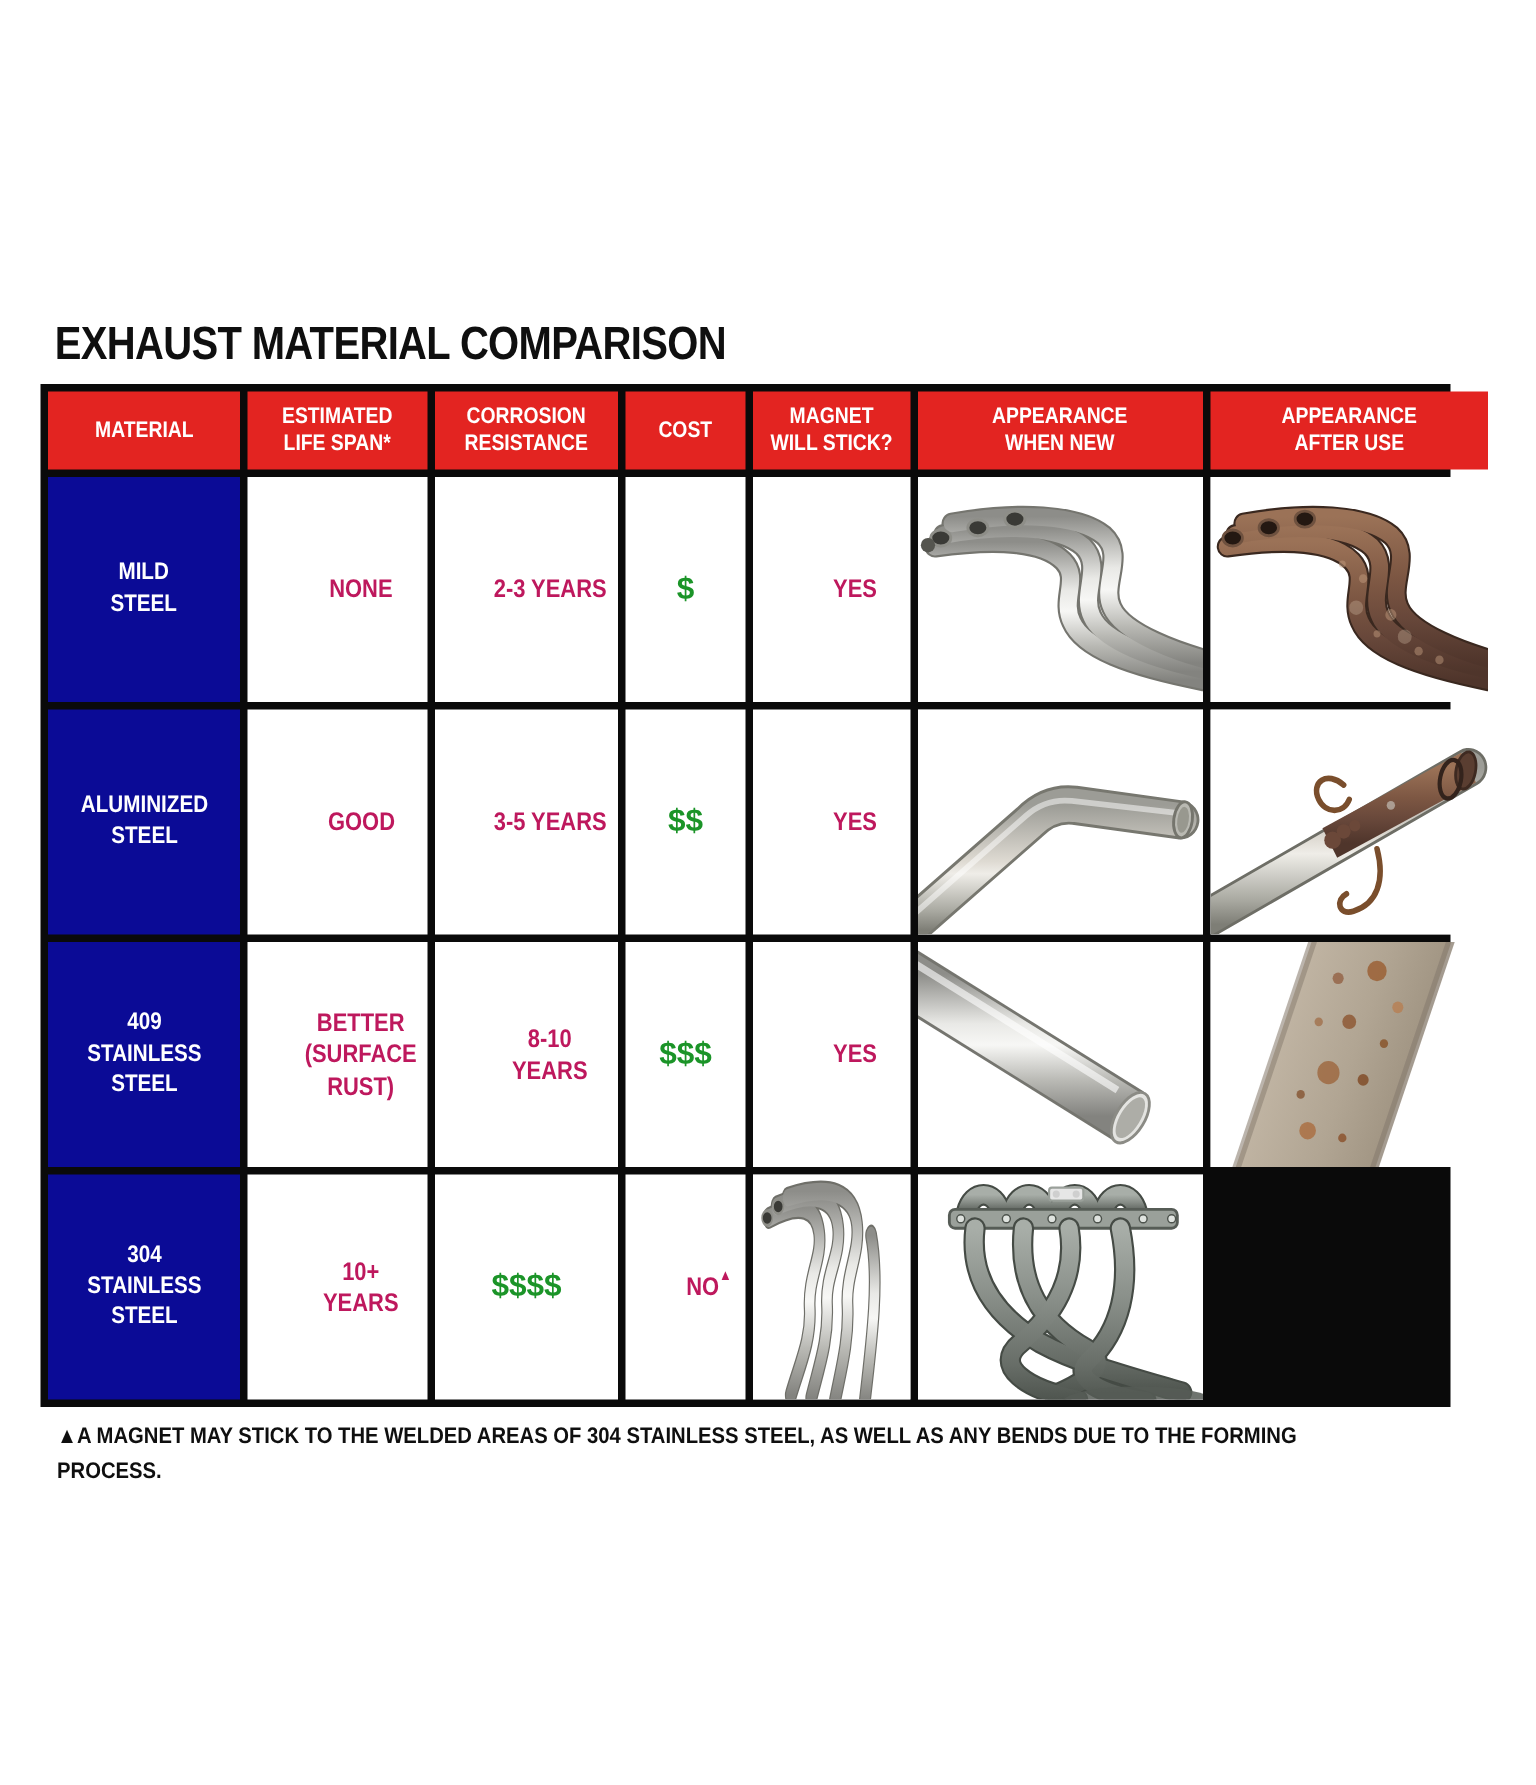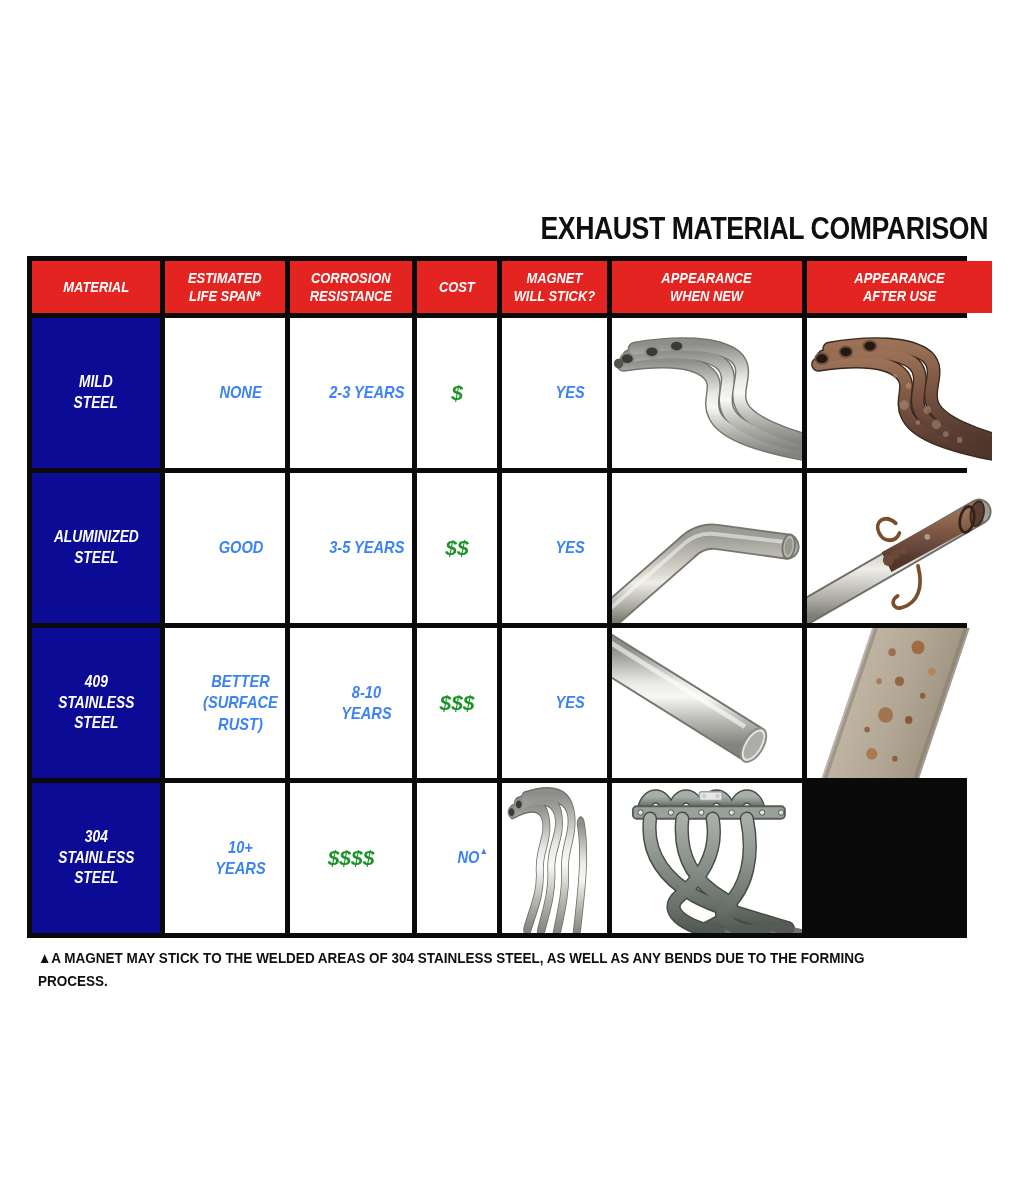--- a/index.html
+++ b/index.html
@@ -1,31 +1,31 @@
 <!DOCTYPE html>
 <html><head>
 <meta charset="utf-8">
 <style>
   html,body{margin:0;padding:0;background:#fff;}
   .canvas{position:relative;width:1024px;height:1190px;background:#ffffff;overflow:hidden;
           font-family:"Liberation Sans",sans-serif;color:#101010;}
-  .title{position:absolute;top:213px;left:0;width:100%;text-align:right;margin:0;
+  .title{position:absolute;top:213px;left:0;width:100%;text-align:left;margin:0;
          font-size:31px;font-weight:800;line-height:1;letter-spacing:-0.5px;color:#0f0f0f;}
   .cond{display:inline-block;transform:scaleX(0.86);transform-origin:center;}
   .condL{display:inline-block;transform:scaleX(0.90);transform-origin:left center;}
   .prewrap{white-space:pre-line;}
   .comp-table{position:absolute;top:256px;left:27px;width:930px;
               display:grid;grid-template-columns:128px 120px 122px 80px 105px 190px 185px;
               grid-template-rows:52px 150px 150px 150px 150px;
-              gap:5px;padding:5px;background:#0a0a0a;font-style:italic;}
+              gap:5px;padding:5px;background:#0a0a0a;}
   .cell{background:#ffffff;display:flex;align-items:center;justify-content:center;
         text-align:center;overflow:hidden;}
   .hdr{background:#e32421;color:#ffffff;font-weight:800;font-size:15px;line-height:1.18;}
   .mat{background:#0b0b96;color:#ffffff;font-weight:800;font-size:16px;line-height:1.3;}
-  .val{font-weight:800;font-size:17px;line-height:1.25;color:#3b82f6;padding-left:31px;}
+  .val{font-weight:800;font-size:17px;line-height:1.25;color:#be185d;padding-left:31px;}
   .cost{color:#1b9428;font-weight:800;font-size:21px;}
   .sup{font-size:10px;vertical-align:top;position:relative;top:-2px;font-weight:800;}
   .ph{padding:0;}
   .ph svg{display:block;width:100%;height:100%;background:#ffffff;}
   .footnotes{position:absolute;top:946px;left:38px;width:975px;font-weight:800;font-size:15px;
              line-height:1.55;color:#0f0f0f;}
   .footnotes p{margin:0;}
   .defs-holder{position:absolute;width:0;height:0;overflow:hidden;}
 </style>
 </head>

